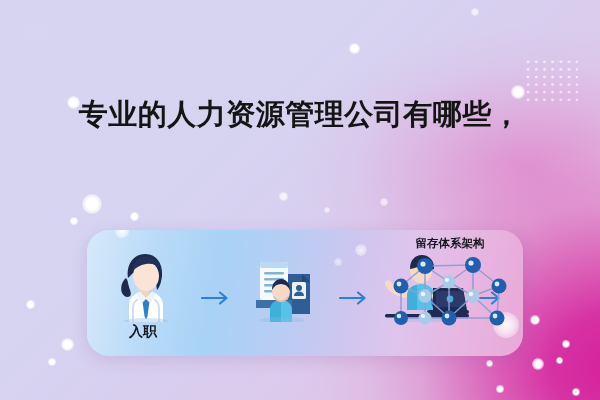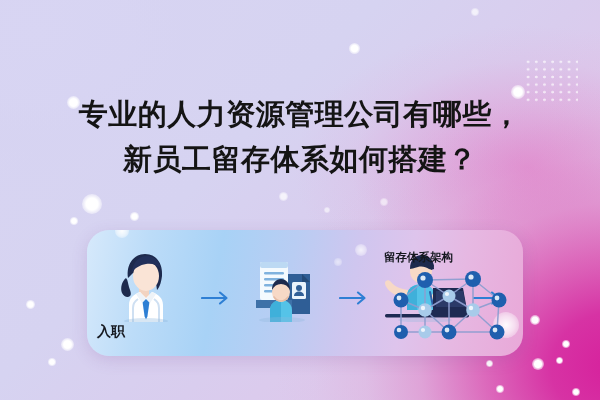--- a/index.html
+++ b/index.html
@@ -119,20 +119,21 @@
   }
   .card-glow {
     position: absolute;
     border-radius: 50%;
     background: radial-gradient(circle, rgba(255,255,255,0.95) 0%, rgba(255,255,255,0.6) 48%, rgba(255,255,255,0) 100%);
   }
 
   
   .stage {
     position: absolute;
+    text-align: center;
   }
   .stage-art {
     position: relative;
     width: 78px;
     height: 74px;
     margin: 0 auto;
   }
   .stage-label {
     font-family: "DejaVu Sans", "Liberation Sans", sans-serif;
     font-size: 14px;
@@ -146,23 +147,24 @@
     position: absolute;
     width: 30px;
     height: 16px;
     top: 60px;
   }
 
   
   .net {
     position: absolute;
     left: 297px;
-    top: 20px;
+    top: 6px;
     width: 132px;
     height: 114px;
+    text-align: center;
   }
   .net-label {
     font-family: "DejaVu Sans", "Liberation Sans", sans-serif;
     font-size: 11.5px;
     font-weight: bold;
     color: #15181f;
     white-space: nowrap;
     line-height: 14px;
   }
   .net-svg {
@@ -198,21 +200,20 @@
   <div class="glow" style="left:530px; top:315px; width:10px; height:10px;"></div>
   <div class="glow" style="left:562px; top:340px; width:8px;  height:8px;"></div>
   <div class="glow" style="left:556px; top:357px; width:7px;  height:7px;"></div>
   <div class="glow" style="left:532px; top:358px; width:12px; height:12px;"></div>
   <div class="glow" style="left:486px; top:360px; width:7px;  height:7px;"></div>
   <div class="glow" style="left:496px; top:385px; width:8px;  height:8px;"></div>
   <div class="glow" style="left:572px; top:388px; width:8px;  height:8px;"></div>
 
   <div class="title-wrap">
     <div class="title-line">专业的人力资源管理公司有哪些，</div>
-    <div class="title-line">新员工留存体系如何搭建？</div>
   </div>
 
   <div class="card">
 
     <div class="card-glow" style="left:28px;  top:-6px; width:14px; height:14px;"></div>
     <div class="card-glow" style="left:268px; top:14px; width:12px; height:12px; opacity:.8;"></div>
     <div class="card-glow" style="left:247px; top:28px; width:8px;  height:8px; opacity:.6;"></div>
     <div class="card-glow" style="left:406px; top:82px; width:26px; height:26px;"></div>
 
     <div class="stage" style="left:10px; top:18px; width:92px;">

